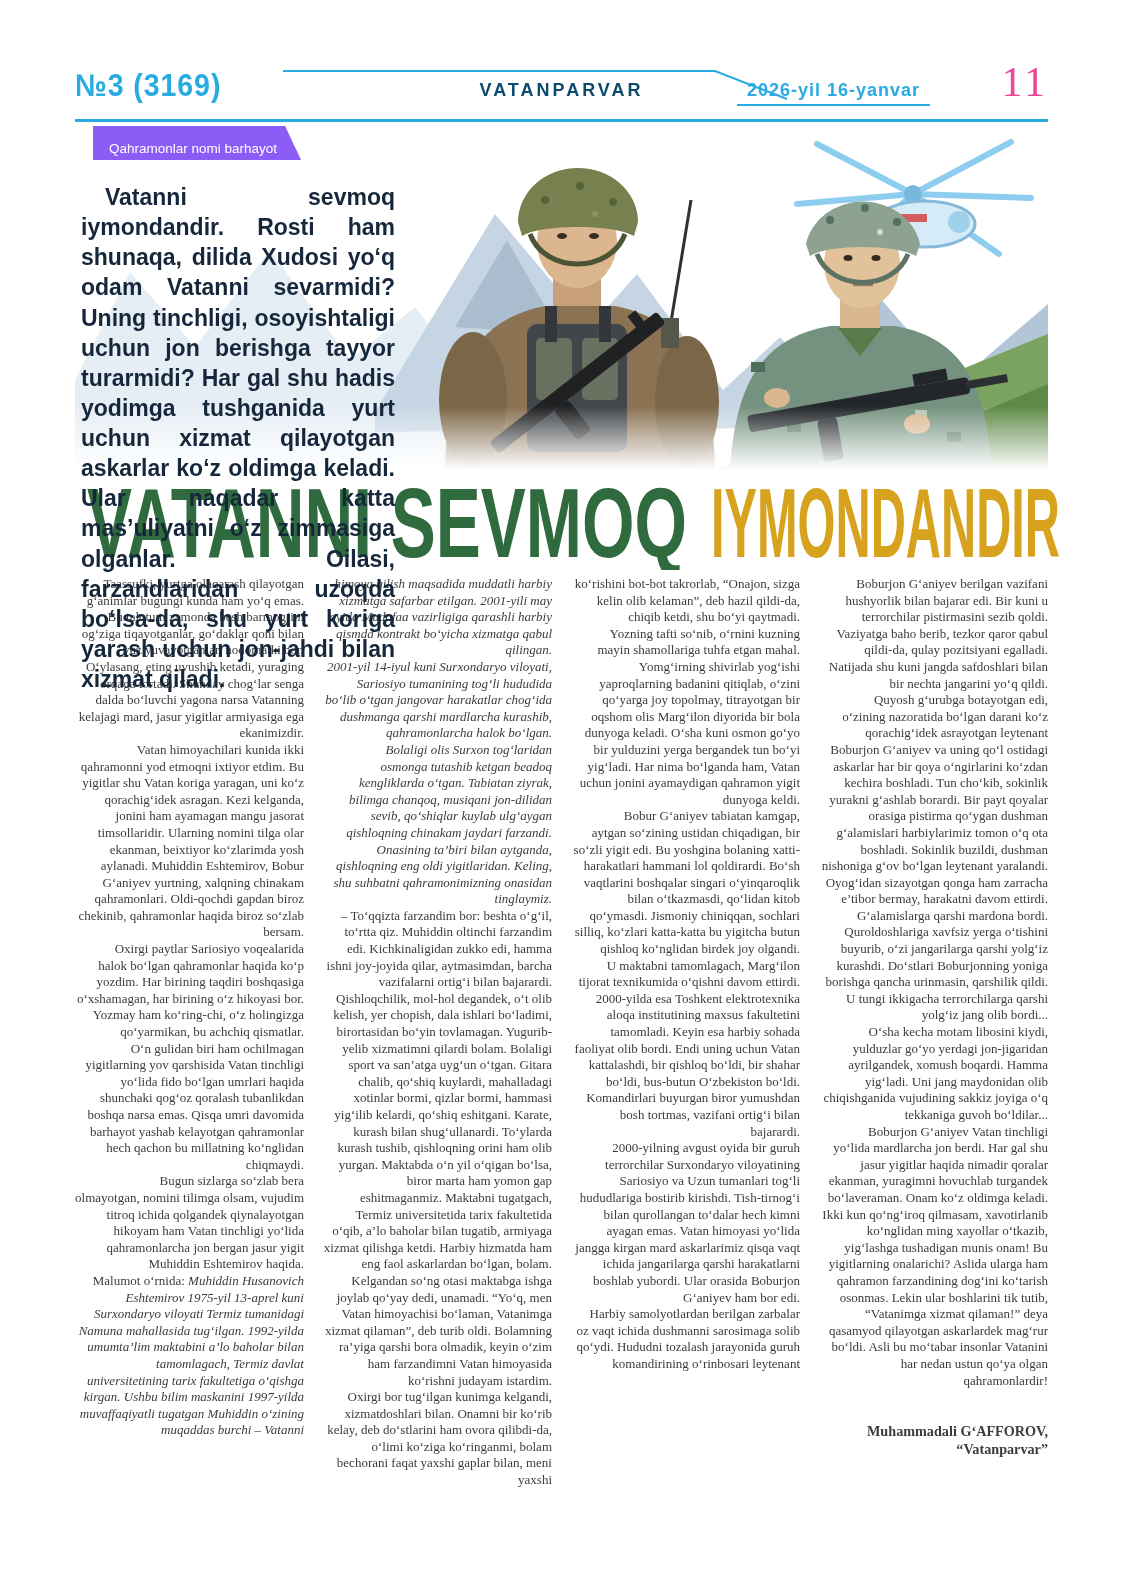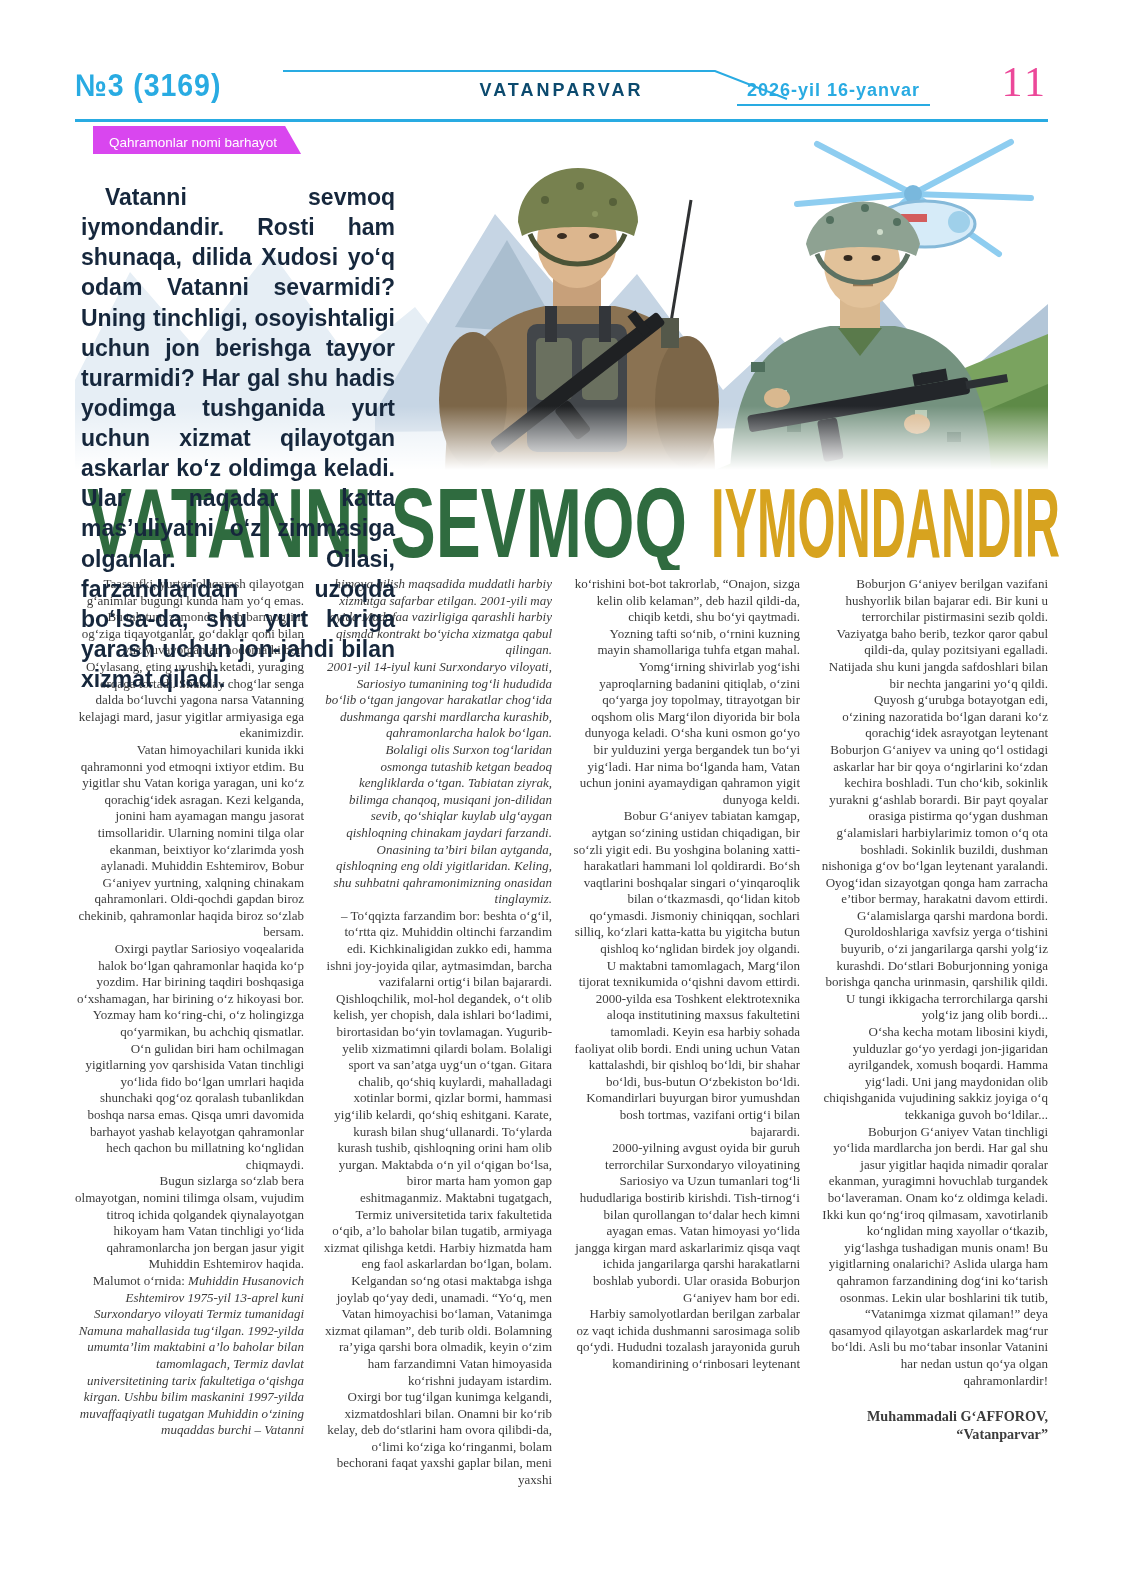--- a/index.html
+++ b/index.html
@@ -20,43 +20,43 @@
          font-weight:bold;font-size:18px;color:#29abe2;border-bottom:2px solid #29abe2;
          padding:0 10px 3px 10px;letter-spacing:1px}
   .pagenum{position:absolute;right:0;top:-8px;font-family:"Liberation Serif",serif;
            font-size:42px;color:#ec4899;letter-spacing:3px}
   .hdr-orn{position:absolute;left:0;top:0;width:973px;height:50px;pointer-events:none}
   .hdr-rule{position:absolute;top:119px;left:75px;width:973px;height:3px;background:#29abe2}
 
   
   .photo{position:absolute;top:122px;left:75px;width:973px;height:348px}
   .photo svg.art{position:absolute;inset:0}
-  .tag{position:absolute;left:18px;top:4px;z-index:3;background:#d946ef;color:#fff;
-       font-family:"Liberation Sans",sans-serif;font-size:13.5px;padding:9px 24px 4px 16px;
+  .tag{position:absolute;left:18px;top:4px;z-index:3;background:#8b5cf6;color:#fff;
+       font-family:"Liberation Sans",sans-serif;font-size:13.5px;padding:15px 24px 4px 16px;
        clip-path:polygon(0 0,calc(100% - 16px) 0,100% 100%,0 100%)}
   .lead{position:absolute;left:6px;top:60px;width:314px;z-index:2;
         font-family:"Liberation Sans",sans-serif;font-weight:bold;font-size:23px;
         line-height:1.31;text-align:justify;color:#16273c}
   .lead::first-line{}
   .lead{ text-indent:24px }
 
   
   .headline{position:absolute;top:472px;left:87px;width:973px;height:98px}
   .hl{font-family:"Liberation Sans",sans-serif;font-weight:700;font-size:99px}
   .hl-green{fill:#2f6b3f}
   .hl-gold{fill:#d7a31f}
 
   
   .article{position:absolute;top:576px;left:75px;width:973px;height:992px;overflow:hidden;
            display:grid;grid-template-columns:repeat(4,1fr);column-gap:19px}
   .col{overflow:hidden}
   .para{font-size:13px;line-height:16.6px;color:#3c3c3c;text-align:right}
   .ind{text-indent:17px}
   .ar{text-align:right}
-  .mt{margin-top:18px}
+  .mt{margin-top:33px}
   .sig{font-size:14.2px;line-height:18px}
   .rn{font-style:normal}
   .ri{font-style:italic}
   .rb{font-weight:bold}
 </style>
 </head>
 <body>
 
 <div class="page">
 

